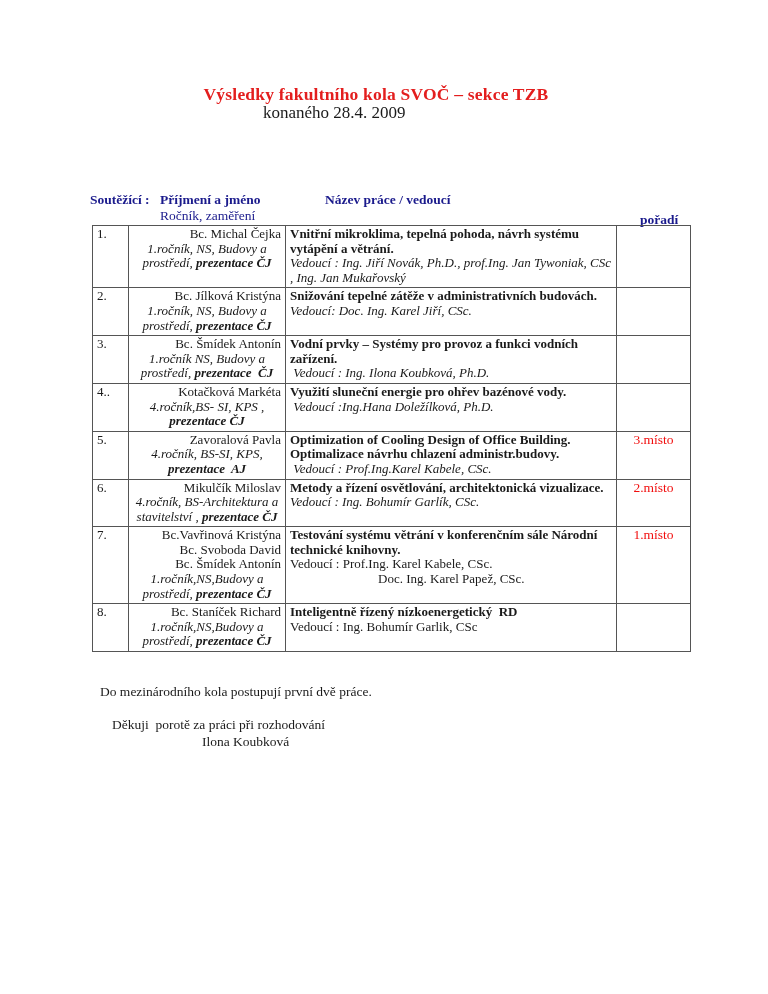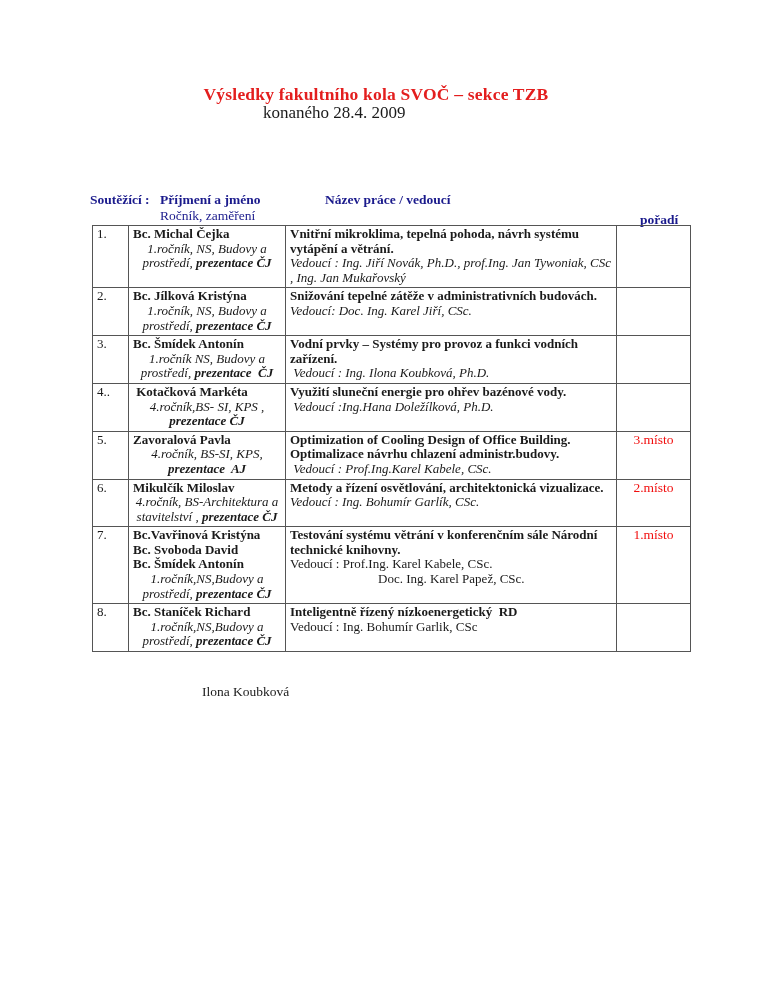--- a/index.html
+++ b/index.html
@@ -31,21 +31,21 @@
 
   table.results{
     position:absolute;top:225px;left:92px;width:598px;border-collapse:collapse;table-layout:fixed;
   }
   table.results td{
     border:1px solid var(--border_gray);vertical-align:top;
     font-size:13px;line-height:14.6px;padding:1px 4px 2px 4px;overflow:hidden;
   }
   col.c1{width:36px;}col.c2{width:157px;}col.c3{width:331px;}col.c4{width:74px;}
   td.c-num{padding-left:5px;}
-  .nm{font-weight:bold;white-space:pre-wrap;}
+  .nm{font-weight:normal;white-space:pre-wrap;text-align:right;}
   .dt{font-style:italic;white-space:pre-wrap;text-align:center;}
   .dtb{font-weight:bold;font-style:italic;}
   .wt{font-weight:bold;white-space:pre-wrap;}
   .sup{white-space:pre-wrap;}
   .sup-italic{font-style:italic;}
   .sup2{padding-left:88px;}
   td.c-rank{vertical-align:middle;text-align:center;}
   .rank{color:var(--rank_red);font-weight:normal;font-size:13.5px;}
 
   .footer{position:absolute;top:683px;left:0;width:700px;font-size:13.5px;line-height:17px;}
@@ -212,16 +212,18 @@
           <div class="sup">Vedoucí : Ing. Bohumír Garlik, CSc</div>
           <div class="sup sup2"></div>
         </td>
         <td class="c-rank"><span class="rank"></span></td>
       </tr>
 
     </tbody>
   </table>
 
   <div class="footer">
+    <div class="f1">Do mezinárodního kola postupují první dvě práce.</div>
+    <div class="f3">Děkuji  porotě za práci při rozhodování</div>
     <div class="f4">Ilona Koubková</div>
   </div>
 
 </div>
 
 </body></html>

